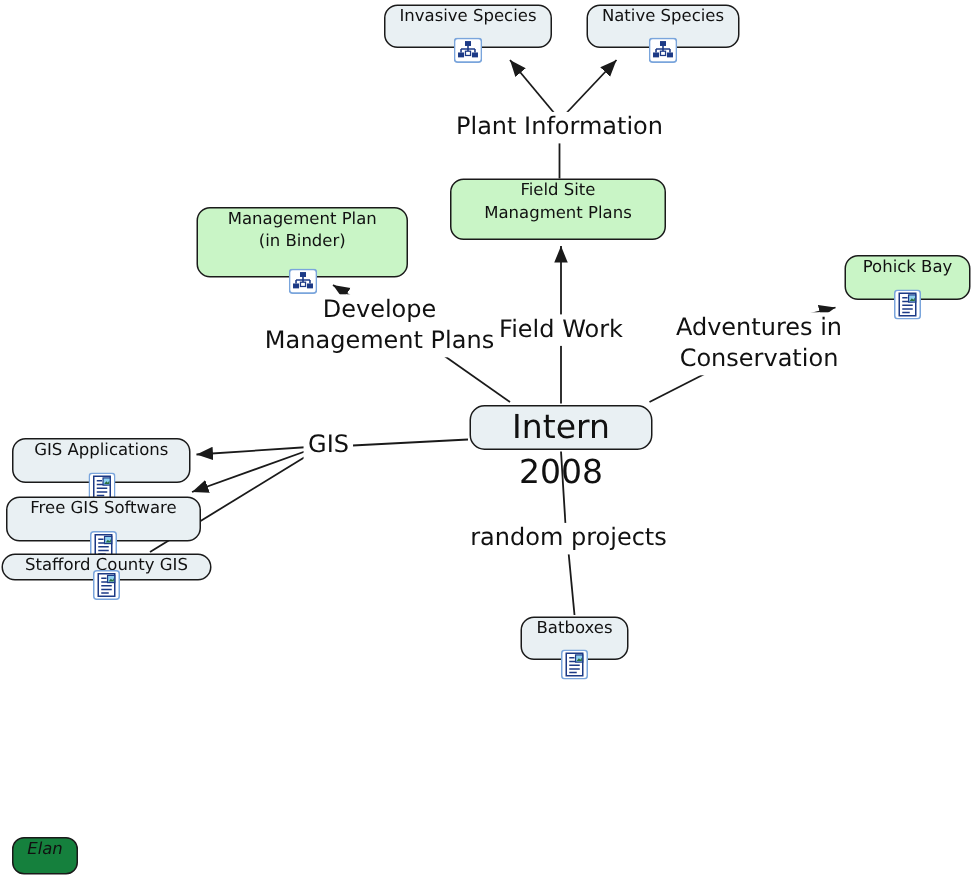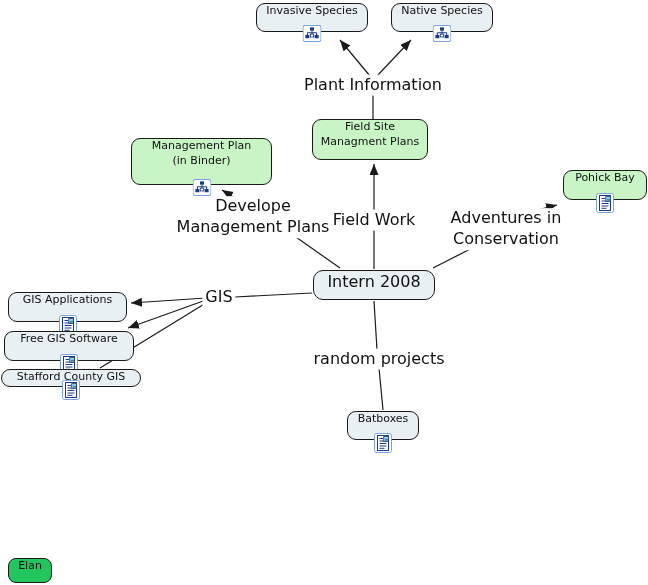--- a/index.html
+++ b/index.html
@@ -13,22 +13,22 @@
     background:#ffffff;padding:0 3px;font-size:16px;line-height:1.3;
     white-space:pre-line;text-align:center;color:#111;
   }
   .node{
     position:absolute;z-index:3;box-sizing:border-box;
     border:1px solid #1a1a1a;border-radius:9px;background:#e9f0f3;
     display:flex;justify-content:center;
     font-size:11px;line-height:1.35;text-align:center;white-space:pre-line;color:#111;
   }
   .node.green{background:#c9f5c6;}
-  .node.white{background:#22c55e;border-radius:8px;}
-  .node.big{font-size:16px;border-radius:10px;}
+  .node.white{background:#15803d;border-radius:8px;font-style:italic;}
+  .node.big{font-size:22px;border-radius:10px;}
   .nicon{
     position:absolute;z-index:4;left:50%;transform:translateX(-50%);
     display:block;line-height:0;
   }
   .nicon svg{display:block;}
 </style>
 </head>
 <body>
 
 <svg width="0" height="0" style="position:absolute" aria-hidden="true">
@@ -94,21 +94,21 @@
         </svg></span>
   </div>
 
   <div class="node" style="left:391px;top:3px;width:102px;height:29px">
     <span>Native Species</span>
     <span class="nicon" style="bottom:-11px"><svg width="19" height="17">
           <use href="#sym-cmap"></use>
         </svg></span>
   </div>
 
-  <div class="node green" style="left:312px;top:119px;width:116px;height:41px">
+  <div class="node green" style="left:300px;top:119px;width:144px;height:41px">
     <span>Field Site
 Managment Plans</span>
   </div>
 
   <div class="node green" style="left:131px;top:138px;width:141px;height:47px">
     <span>Management Plan
 (in Binder)</span>
     <span class="nicon" style="bottom:-12px"><svg width="19" height="17">
           <use href="#sym-cmap"></use>
         </svg></span>

